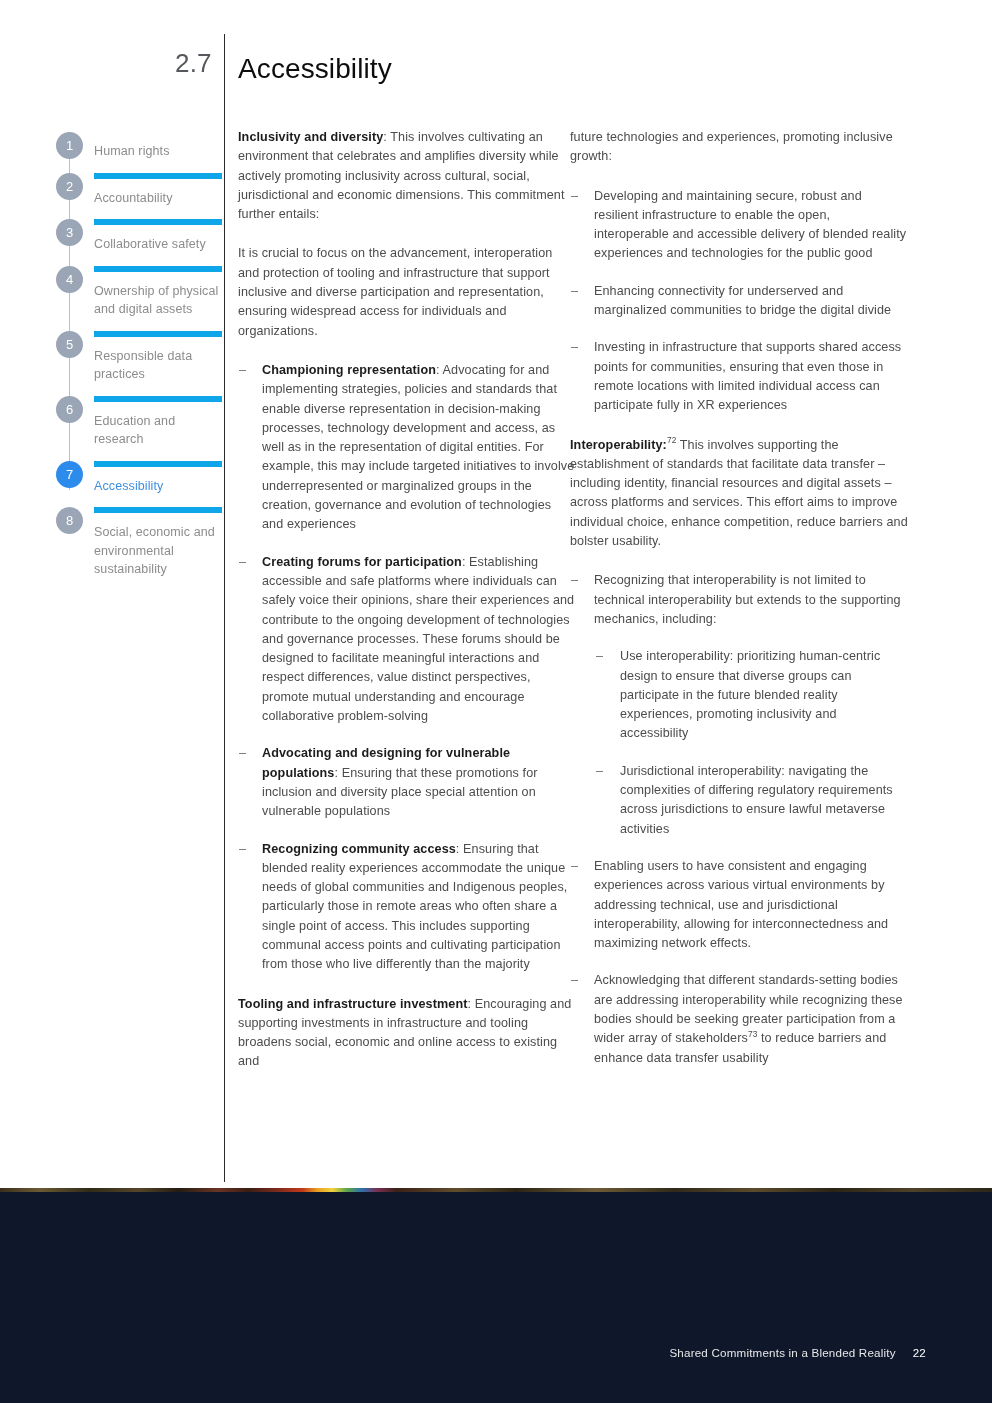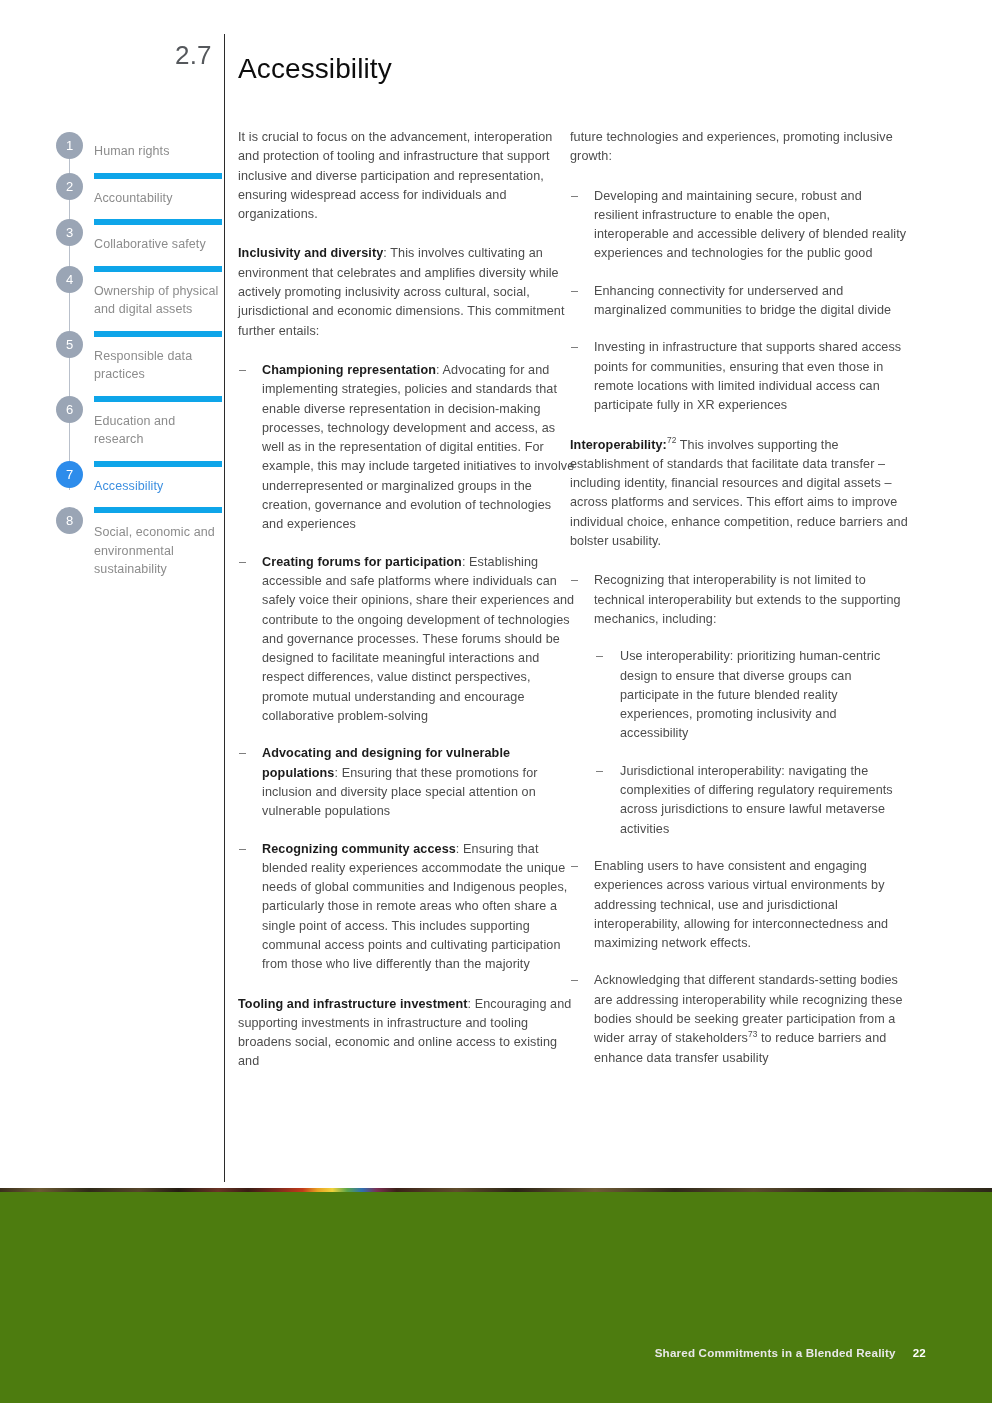--- a/index.html
+++ b/index.html
@@ -23,21 +23,21 @@
   .header {
     position: absolute;
     left: 0;
     top: 38px;
     width: 992px;
     height: 48px;
   }
   .section-number {
     position: absolute;
     left: 175px;
-    top: 2px;
+    top: 10px;
     font-size: 26px;
     color: #55585c;
     letter-spacing: 0.2px;
   }
   .header-rule {
     position: absolute;
     left: 224px;
     top: -4px;
     width: 1px;
     height: 1148px;
@@ -184,22 +184,21 @@
         #6e5c36 60%, #30291a 68%,
         #5b4b2d 76%, #2a2416 84%,
         #4e4128 92%, #2b2618 100%);
   }
   .black-band {
     position: absolute;
     left: 0;
     top: 1192px;
     width: 992px;
     height: 211px;
-    background: #4d7c0f;
-    font-weight: bold;
+    background: #0f172a;
   }
   .footer {
     position: absolute;
     right: 66px;
     bottom: 44px;
     display: flex;
     align-items: baseline;
     gap: 17px;
     color: #e8e8e8;
     font-size: 11.6px;
@@ -276,25 +275,25 @@
     <div class="nav-item">
       <span class="nav-bullet">8</span>
       <div class="nav-label-wrap">
         <span class="nav-label">Social, economic and environmental sustainability</span>
       </div>
     </div>
   </nav>
 
   <div class="col col-left">
 
-    <p class="para">It is crucial to focus on the advancement, interoperation and protection of tooling and infrastructure that support inclusive and diverse participation and representation, ensuring widespread access for individuals and organizations.</p>
-
     <p class="para">
       <span class="lead-in">Inclusivity and diversity</span><span>: This involves cultivating an environment that celebrates and amplifies diversity while actively promoting inclusivity across cultural, social, jurisdictional and economic dimensions. This commitment further entails:</span>
     </p>
+
+    <p class="para">It is crucial to focus on the advancement, interoperation and protection of tooling and infrastructure that support inclusive and diverse participation and representation, ensuring widespread access for individuals and organizations.</p>
 
     <ul class="bullets">
       <li>
         <span class="dash">–</span>
         <span class="lead-in">Championing representation</span><span>: Advocating for and implementing strategies, policies and standards that enable diverse representation in decision-making processes, technology development and access, as well as in the representation of digital entities. For example, this may include targeted initiatives to involve underrepresented or marginalized groups in the creation, governance and evolution of technologies and experiences</span>
       </li>
       <li>
         <span class="dash">–</span>
         <span class="lead-in">Creating forums for participation</span><span>: Establishing accessible and safe platforms where individuals can safely voice their opinions, share their experiences and contribute to the ongoing development of technologies and governance processes. These forums should be designed to facilitate meaningful interactions and respect differences, value distinct perspectives, promote mutual understanding and encourage collaborative problem-solving</span>
       </li>

